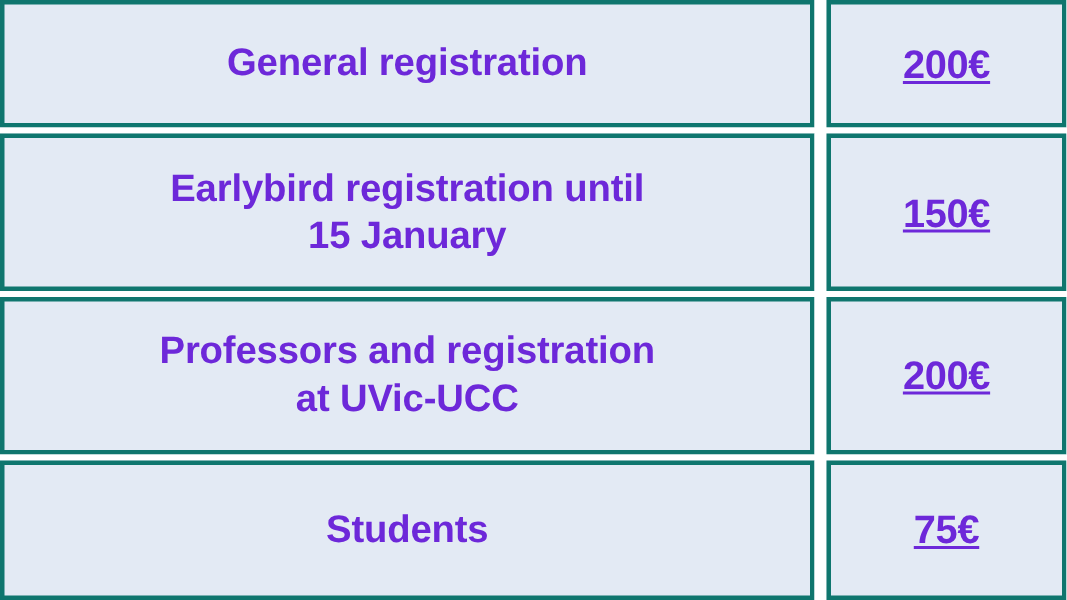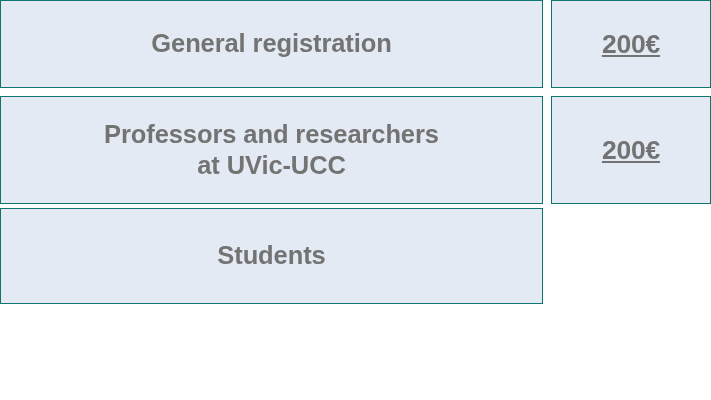--- a/index.html
+++ b/index.html
@@ -27,38 +27,38 @@
     display: flex;
     flex-direction: row;
     width: 100%;
     box-sizing: border-box;
   }
 
   
   .price-row.r1 { height: 88px; }
   .price-row.r2 { height: 108px; }
   .price-row.r3 { height: 108px; }
-  .price-row.r4 { height: 96px; }
+  .price-row.r4 { height: 96px; justify-content: flex-end; }
 
   .row-gap {
     height: 4px;
     width: 100%;
     background: #ffffff;
     flex: 0 0 auto;
   }
 
   .cell {
     box-sizing: border-box;
     background: #e3eaf4;
-    border: 1px solid #0f766e;
+    border: 3px solid #0f766e;
     display: flex;
     align-items: center;
     justify-content: center;
     text-align: center;
-    color: #737373;
+    color: #6d28d9;
     font-weight: bold;
     line-height: 1.22;
   }
 
   .cell-label {
     width: 543px;
     flex: 0 0 543px;
     font-size: 25.5px;
     letter-spacing: -0.1px;
     padding: 0 14px;
@@ -92,36 +92,49 @@
       <span class="cell-text">General registration</span>
     </div>
     <div class="col-gap"></div>
     <div class="cell cell-price">
       <span class="cell-text">200€</span>
     </div>
   </div>
 
   <div class="row-gap"></div>
 
+  <div class="price-row r2">
+    <div class="cell cell-label">
+      <span class="cell-text">Earlybird registration until
+15 January</span>
+    </div>
+    <div class="col-gap"></div>
+    <div class="cell cell-price">
+      <span class="cell-text">150€</span>
+    </div>
+  </div>
 
   <div class="row-gap"></div>
 
   <div class="price-row r3">
     <div class="cell cell-label">
-      <span class="cell-text">Professors and researchers
+      <span class="cell-text">Professors and registration
 at UVic-UCC</span>
     </div>
     <div class="col-gap"></div>
     <div class="cell cell-price">
       <span class="cell-text">200€</span>
     </div>
   </div>
 
   <div class="row-gap"></div>
 
   <div class="price-row r4">
     <div class="cell cell-label">
       <span class="cell-text">Students</span>
     </div>
     <div class="col-gap"></div>
+    <div class="cell cell-price">
+      <span class="cell-text">75€</span>
+    </div>
   </div>
 
 </div>
 
 </body></html>

